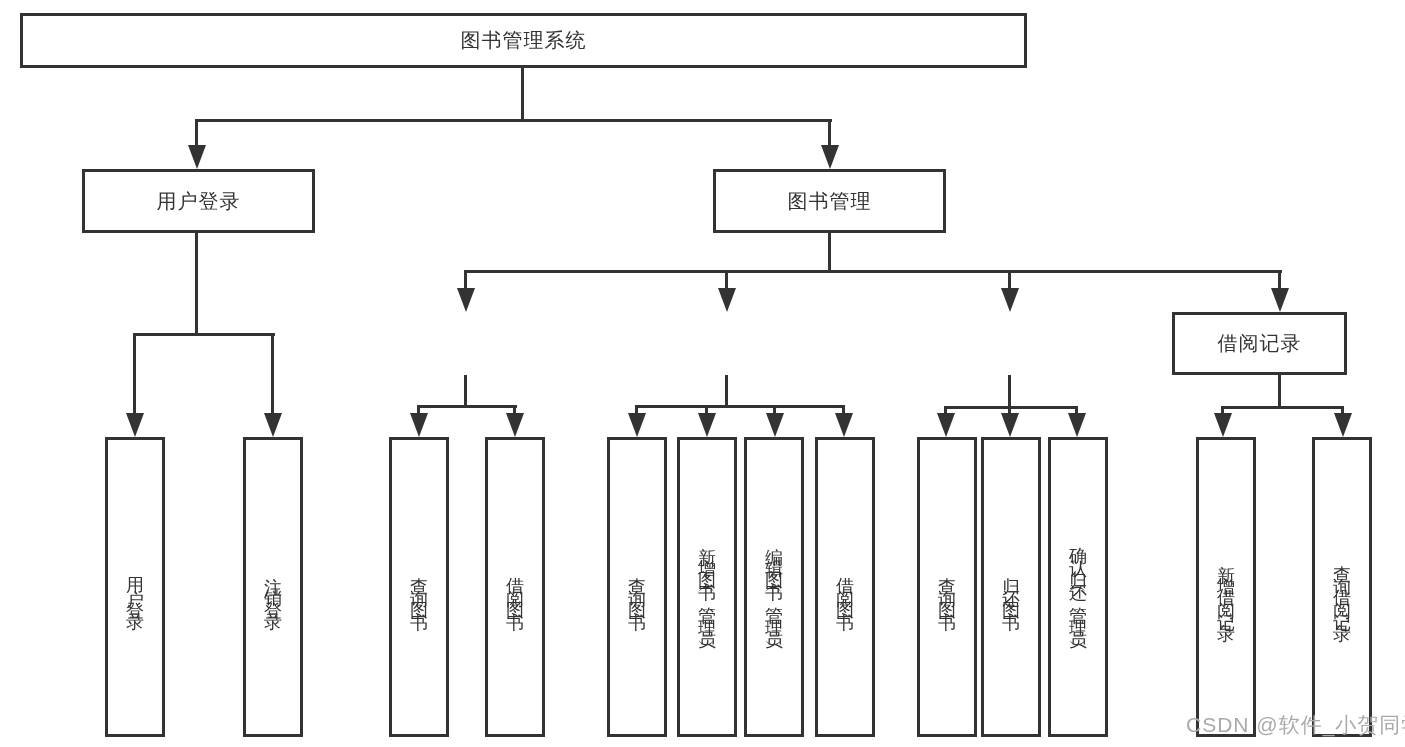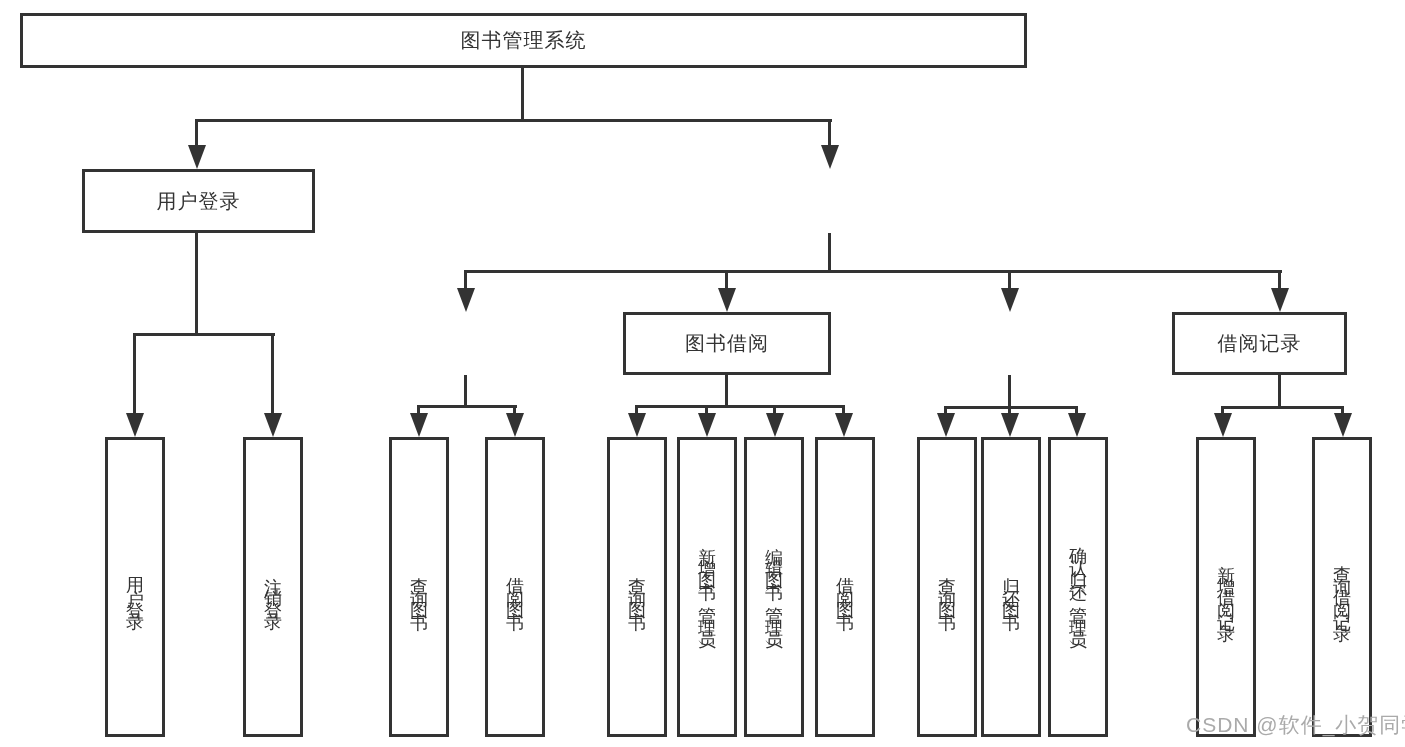--- a/index.html
+++ b/index.html
@@ -63,42 +63,42 @@
   <div class="vline" style="left:521px;top:68px;height:53px"></div>
   <div class="hline" style="left:195px;top:119px;width:637px"></div>
   <div class="vline" style="left:195px;top:119px;height:30px"></div>
   <div class="arrow" style="left:188px;top:145px"></div>
   <div class="vline" style="left:828px;top:119px;height:30px"></div>
   <div class="arrow" style="left:821px;top:145px"></div>
 
   <div class="box" style="left:82px;top:169px;width:233px;height:64px">
     <span class="hlabel">用户登录</span>
   </div>
+  <div class="box" style="left:713px;top:169px;width:233px;height:64px">
+    <span class="hlabel">图书管理</span>
+  </div>
 
   <div class="vline" style="left:195px;top:233px;height:103px"></div>
   <div class="hline" style="left:133px;top:333px;width:142px"></div>
   <div class="vline" style="left:133px;top:333px;height:82px"></div>
   <div class="arrow" style="left:126px;top:413px"></div>
   <div class="vline" style="left:271px;top:333px;height:82px"></div>
   <div class="arrow" style="left:264px;top:413px"></div>
 
   <div class="vline" style="left:828px;top:233px;height:40px"></div>
   <div class="hline" style="left:464px;top:270px;width:818px"></div>
   <div class="vline" style="left:464px;top:270px;height:20px"></div>
   <div class="arrow" style="left:457px;top:288px"></div>
   <div class="vline" style="left:725px;top:270px;height:20px"></div>
   <div class="arrow" style="left:718px;top:288px"></div>
   <div class="vline" style="left:1008px;top:270px;height:20px"></div>
   <div class="arrow" style="left:1001px;top:288px"></div>
   <div class="vline" style="left:1278px;top:270px;height:20px"></div>
   <div class="arrow" style="left:1271px;top:288px"></div>
 
-  <div class="box" style="left:623px;top:312px;width:208px;height:63px">
-    <span class="hlabel">图书借阅</span>
-  </div>
   <div class="box" style="left:1172px;top:312px;width:175px;height:63px">
     <span class="hlabel">借阅记录</span>
   </div>
 
   <div class="vline" style="left:464px;top:375px;height:33px"></div>
   <div class="hline" style="left:417px;top:405px;width:100px"></div>
   <div class="vline" style="left:417px;top:405px;height:10px"></div>
   <div class="arrow" style="left:410px;top:413px"></div>
   <div class="vline" style="left:513px;top:405px;height:10px"></div>
   <div class="arrow" style="left:506px;top:413px"></div>

